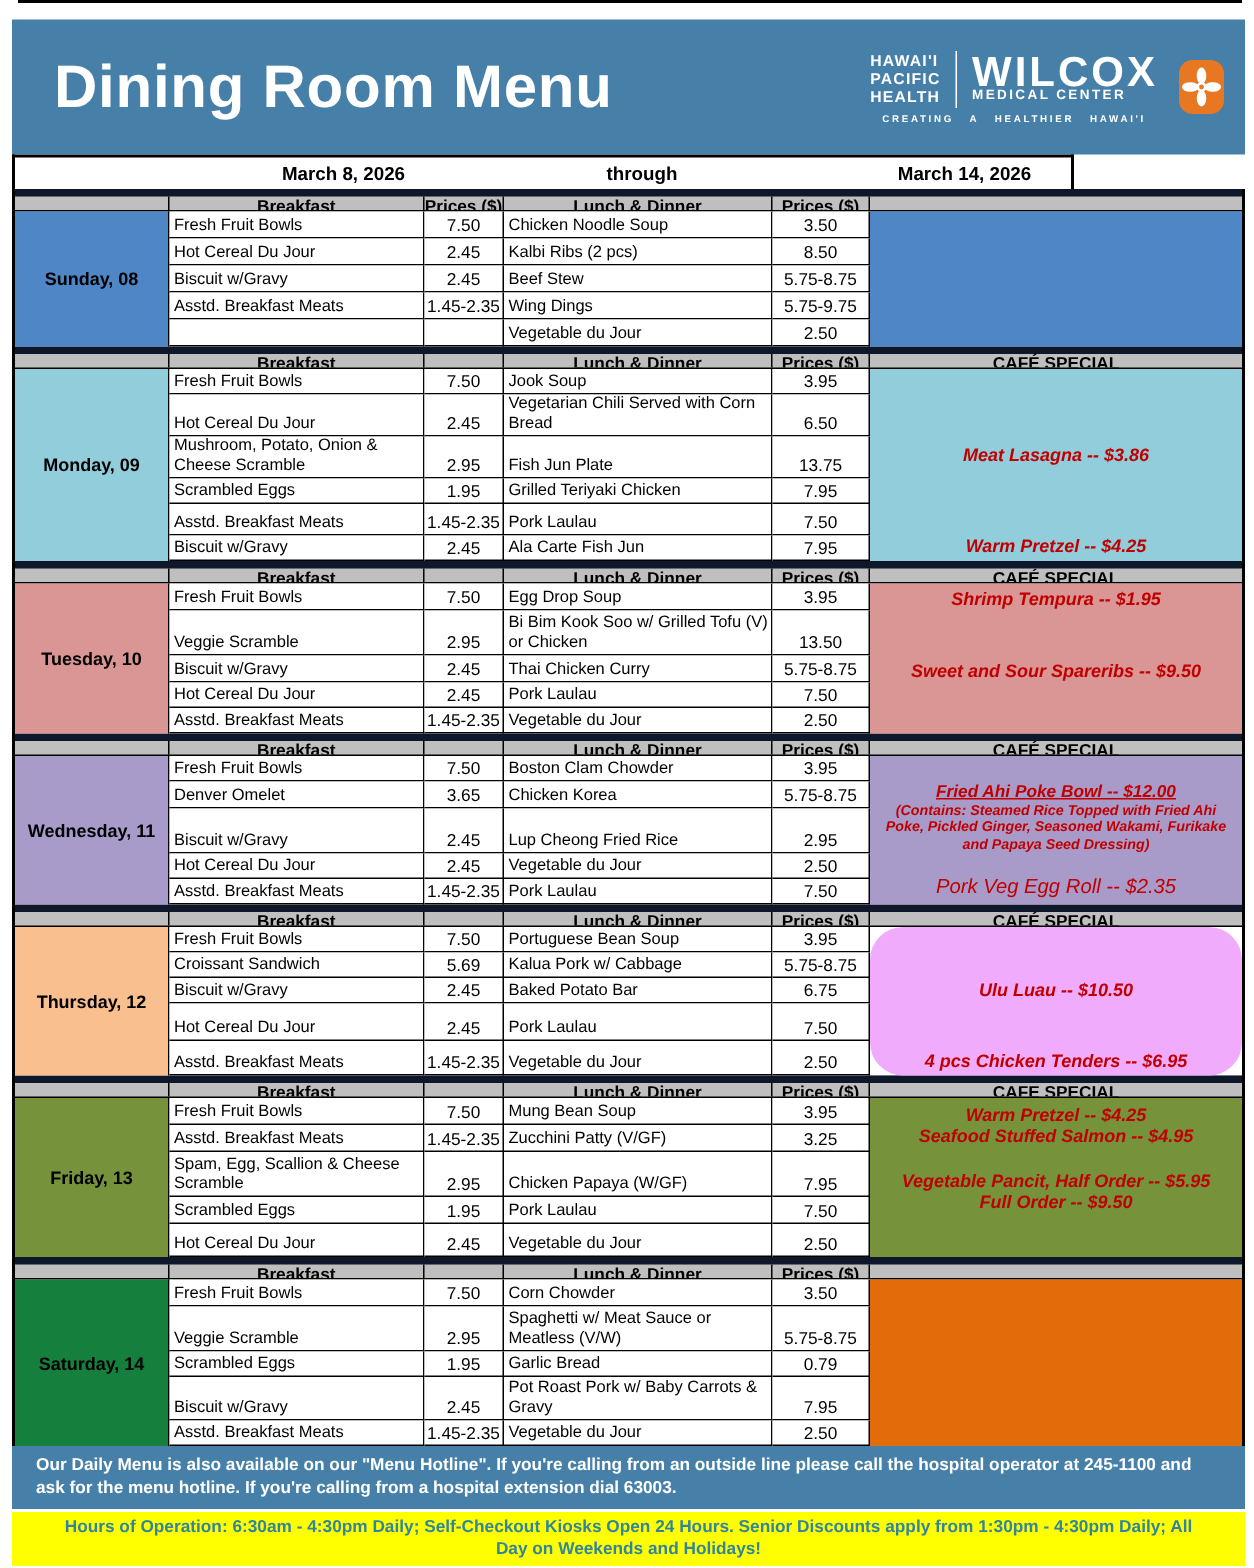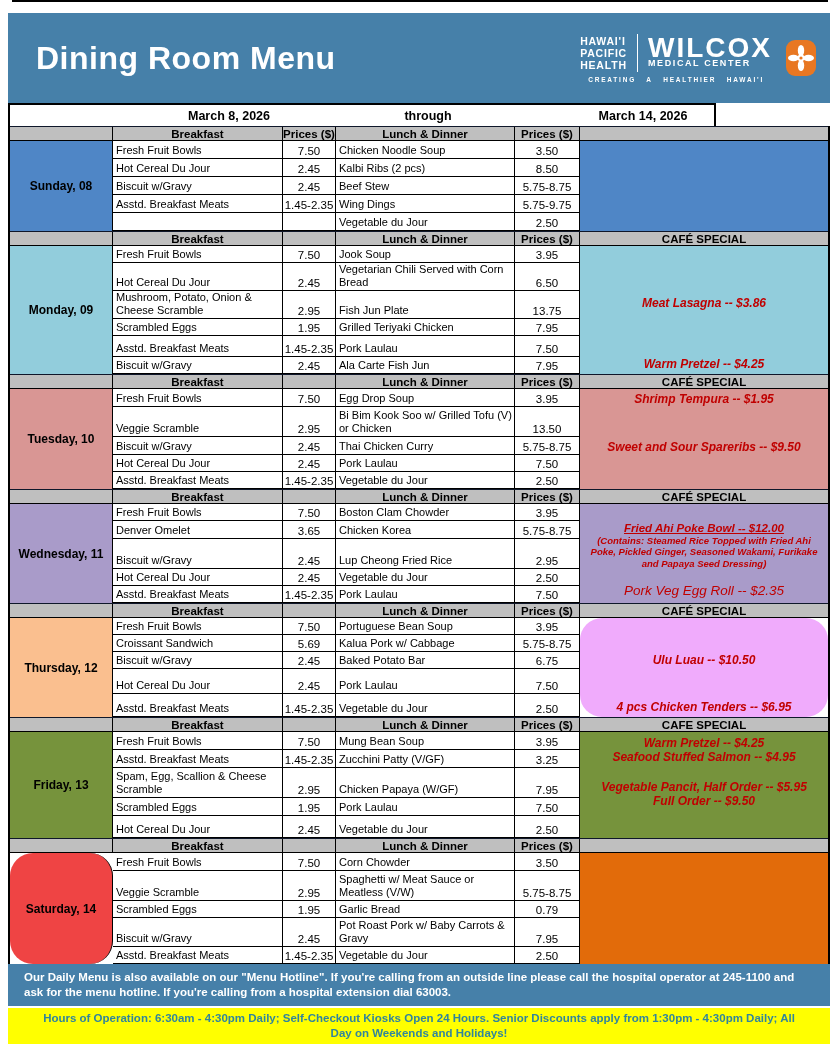--- a/index.html
+++ b/index.html
@@ -4,42 +4,42 @@
 <style>
   * { margin:0; padding:0; box-sizing:border-box; }
   html,body { background:#fff; }
   body { font-family:"Liberation Sans", sans-serif; }
   .page { position:relative; width:836px; height:1045px; background:#fff; overflow:hidden; }
   .top-line { position:absolute; left:12px; top:0; width:816px; height:2px; background:#000; }
 
   
   .banner { position:absolute; left:8px; top:13px; width:822px; height:90px;
             background:var(--banner-blue); display:flex; align-items:center; justify-content:space-between; }
-  .title { color:#fff; font-size:32px; font-weight:bold; padding-left:28px; letter-spacing:0.5px; }
+  .title { color:#fff; font-size:40px; font-weight:bold; padding-left:28px; letter-spacing:0.5px; }
   .logo-wrap { display:flex; align-items:center; gap:14px; padding-right:14px; }
   .logo { display:flex; flex-direction:column; align-items:center; color:#ffffff; }
   .logo-top { display:flex; align-items:center; gap:10px; }
   .hph { font-size:10.5px; font-weight:bold; line-height:12px; letter-spacing:0.8px; }
   .logo-div { width:1px; height:38px; background:#fff; }
   .wilcox { display:flex; flex-direction:column; }
   .wilcox-main { font-size:28px; font-weight:bold; letter-spacing:2px; line-height:20px; }
   .wilcox-sub { font-size:9px; font-weight:bold; letter-spacing:1.6px; }
   .tagline { font-size:6.5px; font-weight:bold; letter-spacing:1.8px; word-spacing:7px; margin-top:4px; }
   .flower { width:30px; height:40px; }
 
   
   .date-row { position:absolute; left:8px; top:103px; width:708px; height:23px; background:#fff;
               border:2px solid #000; border-bottom:none;
               display:grid; grid-template-columns:103px 232px 166px 264px 1fr; align-items:center; }
   .date-row div { text-align:center; font-size:12.5px; font-weight:bold; }
 
   
   .menu-table { position:absolute; left:8px; top:126px; width:822px; border:2px solid #000; border-top:none; background:#fff; }
   .sec-header { display:grid; grid-template-columns:103px 170px 53px 179px 65px 1fr;
-                background:var(--header-gray); border-top:1px solid #0f172a; border-bottom:1px solid #000; height:15px; }
+                background:var(--header-gray); border-top:5px solid #0f172a; border-bottom:1px solid #000; height:15px; }
   .hc { font-size:11.5px; font-weight:bold; text-align:center; line-height:14px; border-right:1px solid #000; overflow:hidden; }
   .hc.last { border-right:none; }
   .sec-body { display:grid; grid-template-columns:103px 170px 53px 179px 65px 1fr; }
   .day-cell { grid-column:1; border-right:1px solid #000; display:flex; align-items:center; justify-content:center;
               font-size:12px; font-weight:bold; color:#000; text-align:center; }
   .cell { background:#fff; border-right:1px solid #000; border-bottom:1px solid #000;
           display:flex; align-items:flex-end; overflow:hidden; }
   .cell.item { font-size:11px; line-height:13px; padding:1px 2px 1px 3px; text-align:left; }
   .cell.price { font-size:11.5px; justify-content:center; padding-bottom:1px; }
   .cafe-cell { display:flex; flex-direction:column; align-items:center; padding:2px 6px; overflow:hidden; }
@@ -343,21 +343,21 @@
       <div class="section">
         <div class="sec-header">
           <div class="hc"></div>
           <div class="hc">Breakfast</div>
           <div class="hc"></div>
           <div class="hc">Lunch &amp; Dinner</div>
           <div class="hc">Prices ($)</div>
           <div class="hc last"></div>
         </div>
         <div class="sec-body" style="grid-template-rows: 18px 30px 17px 29px 17px;">
-          <div class="day-cell" style="background: #ef4444; grid-row: 1 / span 5; border-radius: 23px;">Saturday, 14</div>
+          <div class="day-cell" style="background: #15803d; grid-row: 1 / span 5;">Saturday, 14</div>
           <div class="cafe-cell cafe-saturday" style="background: rgb(226, 107, 10); grid-area: 1 / 6 / span 5;"></div>
           <div class="cell item">Fresh Fruit Bowls</div>
           <div class="cell price">7.50</div>
           <div class="cell item">Corn Chowder</div>
           <div class="cell price">3.50</div>
           <div class="cell item">Veggie Scramble</div>
           <div class="cell price">2.95</div>
           <div class="cell item">Spaghetti w/ Meat Sauce or Meatless (V/W)</div>
           <div class="cell price">5.75-8.75</div>
           <div class="cell item">Scrambled Eggs</div>

